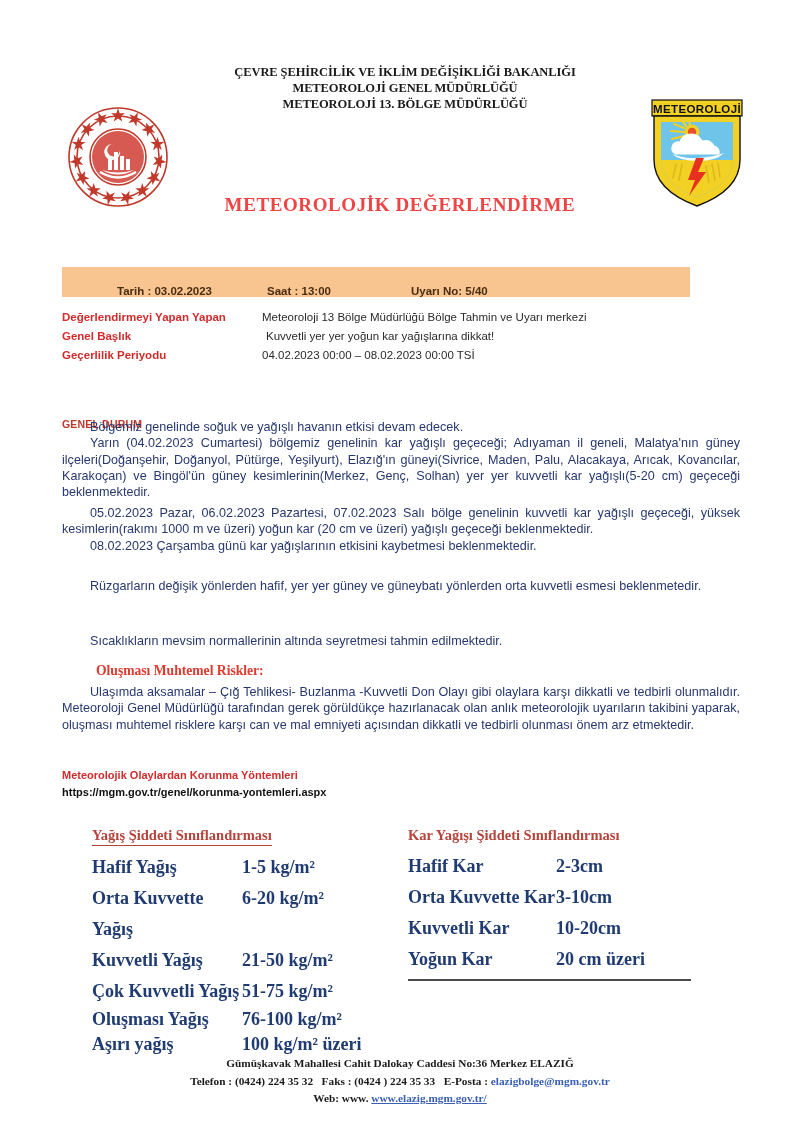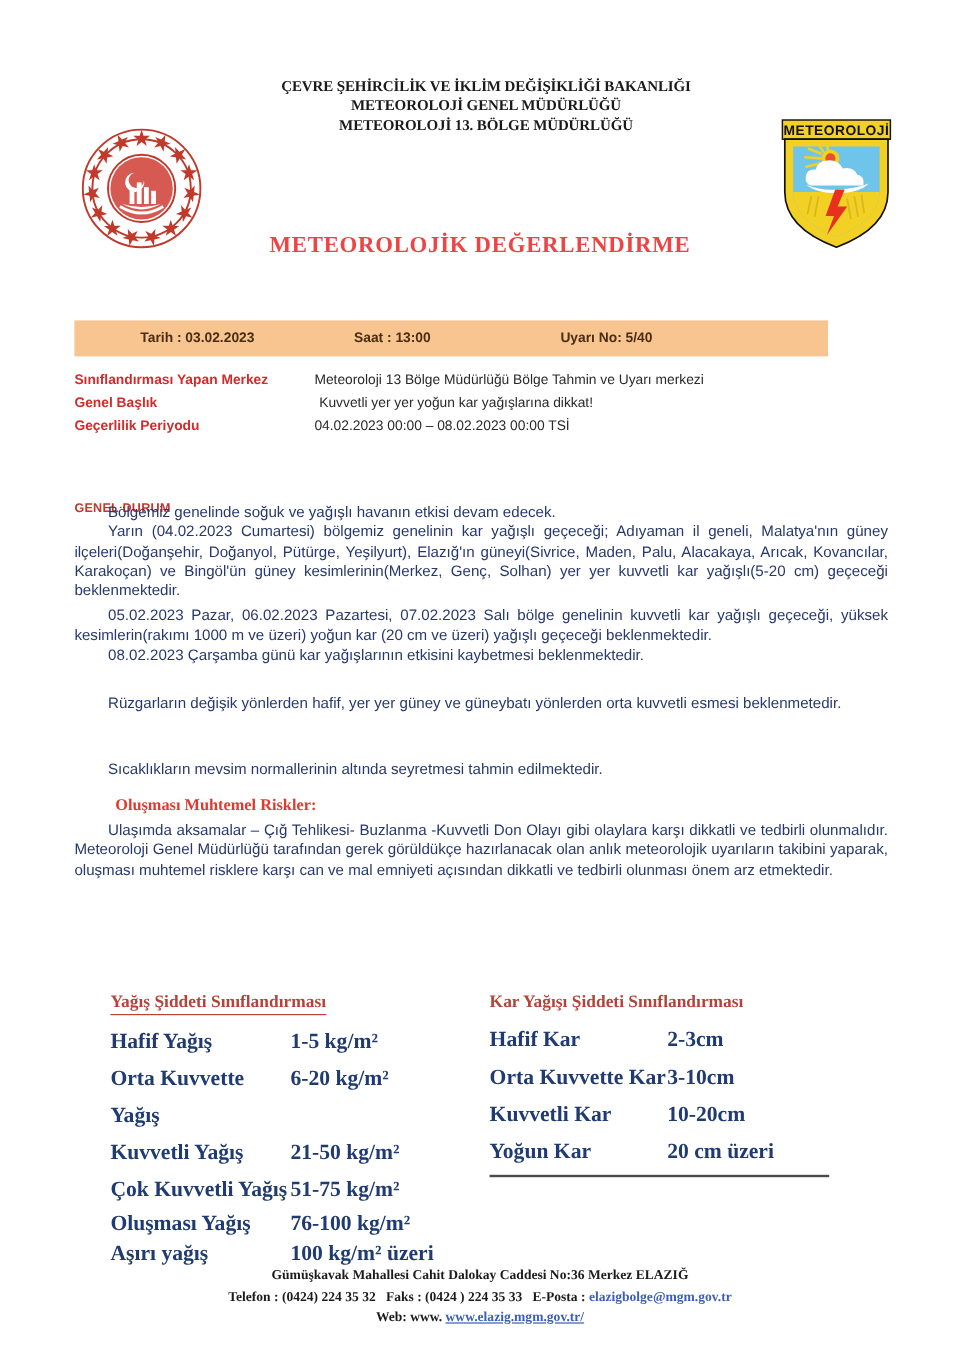--- a/index.html
+++ b/index.html
@@ -82,26 +82,25 @@
 
   
   .info-band {
     position: absolute;
     top: 267px;
     left: 62px;
     width: 628px;
     height: 30px;
     background: #f8c590;
     display: flex;
-    align-items: center;
+    align-items: flex-end;
     font-family: "Liberation Sans", sans-serif;
     font-weight: bold;
     font-size: 11.5px;
     color: #4a2d12;
-    gap: 28px;
   }
   .band-cell-date  { width: 205px; text-align: center; }
   .band-cell-time  { width: 130px; text-align: left; }
   .band-cell-no    { flex: 1; text-align: left; padding-left: 14px; }
 
   
   .info-rows {
     position: absolute;
     top: 310px;
     left: 62px;
@@ -335,21 +334,21 @@
   <div class="main-title">METEOROLOJİK DEĞERLENDİRME</div>
 
   <div class="info-band">
     <div class="band-cell-date">Tarih : 03.02.2023</div>
     <div class="band-cell-time">Saat : 13:00</div>
     <div class="band-cell-no">Uyarı No:  5/40</div>
   </div>
 
   <div class="info-rows">
     <div class="info-row">
-      <div class="info-label">Sınıflandırması Yapan Merkez</div>
+      <div class="info-label">Değerlendirmeyi Yapan Yapan</div>
       <div class="info-value indent-a">Meteoroloji 13 Bölge Müdürlüğü Bölge Tahmin ve Uyarı merkezi</div>
     </div>
     <div class="info-row">
       <div class="info-label">Genel Başlık</div>
       <div class="info-value indent-b">Kuvvetli yer yer yoğun kar yağışlarına dikkat!</div>
     </div>
     <div class="info-row">
       <div class="info-label">Geçerlilik Periyodu</div>
       <div class="info-value indent-a">04.02.2023 00:00 – 08.02.2023 00:00 TSİ</div>
     </div>
@@ -373,20 +372,24 @@
 
   <div class="body-text para-group-3">
     <p>Rüzgarların değişik yönlerden hafif, yer yer güney ve güneybatı yönlerden orta kuvvetli esmesi beklenmetedir.</p>
   </div>
 
   <div class="risk-heading">Oluşması Muhtemel Riskler:</div>
   <div class="body-text para-group-5">
     <p>Ulaşımda aksamalar – Çığ Tehlikesi- Buzlanma -Kuvvetli Don Olayı gibi olaylara karşı dikkatli ve tedbirli olunmalıdır. Meteoroloji Genel Müdürlüğü tarafından gerek görüldükçe hazırlanacak olan anlık meteorolojik uyarıların takibini yaparak, oluşması muhtemel risklere karşı can ve mal emniyeti açısından dikkatli ve tedbirli olunması önem arz etmektedir.</p>
   </div>
 
+  <div class="link-block">
+    <div class="link-title">Meteorolojik Olaylardan Korunma Yöntemleri</div>
+    <div class="link-url">https://mgm.gov.tr/genel/korunma-yontemleri.aspx</div>
+  </div>
 
   <div class="class-table class-table-left">
     <div class="class-title">Yağış Şiddeti Sınıflandırması</div>
     <div class="class-row">
       <div class="class-name">Hafif Yağış</div>
       <div class="class-val">1-5 kg/m²</div>
     </div>
     <div class="class-row">
       <div class="class-name">Orta Kuvvette Yağış</div>
       <div class="class-val">6-20 kg/m²</div>

